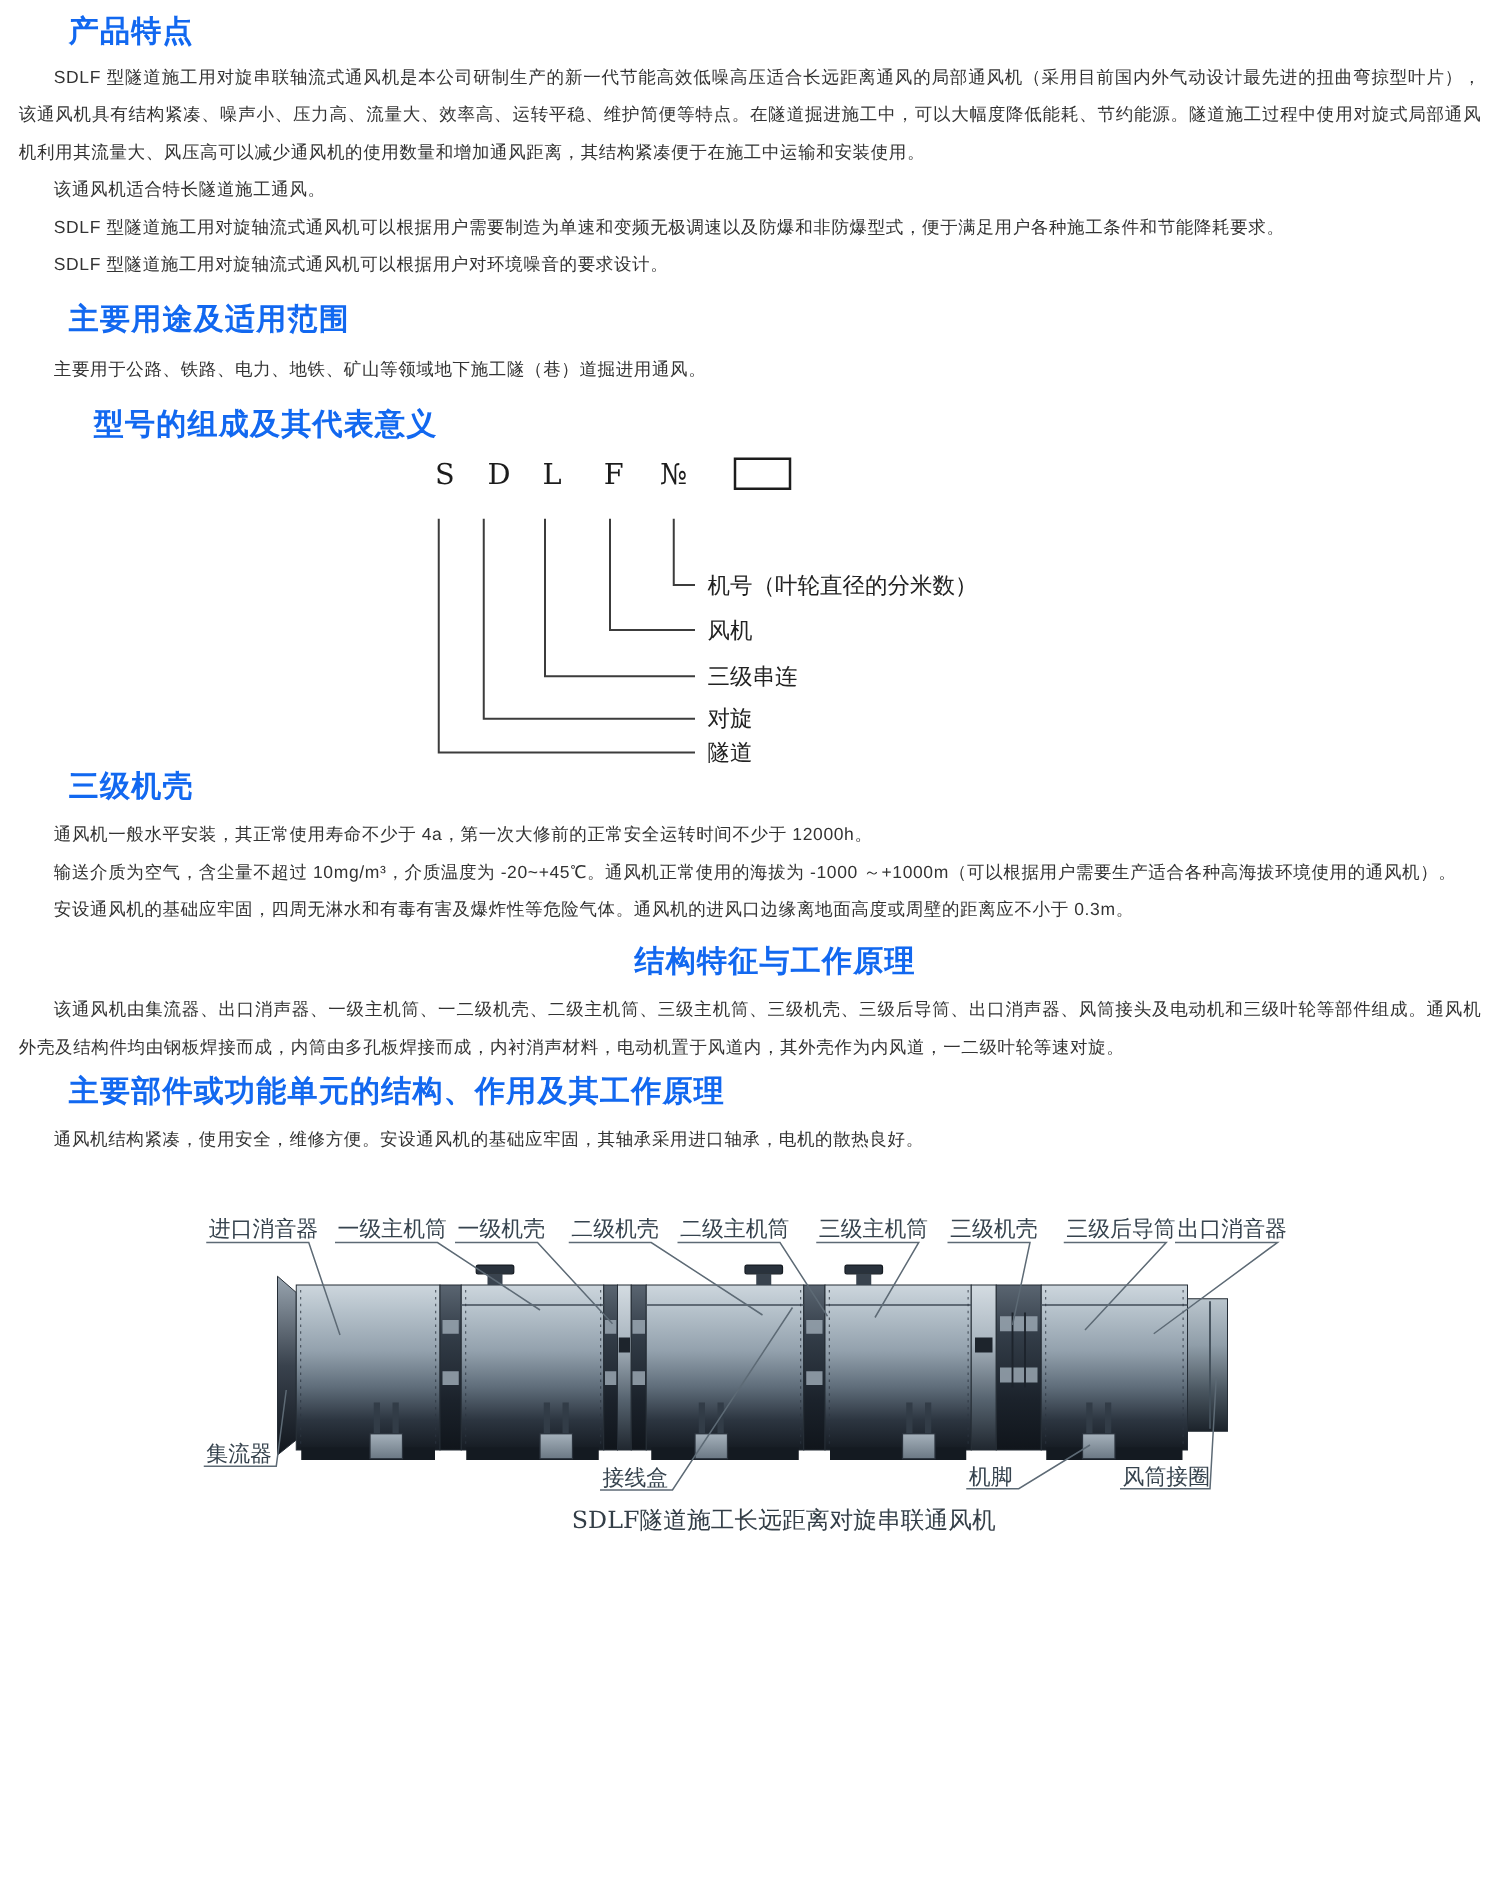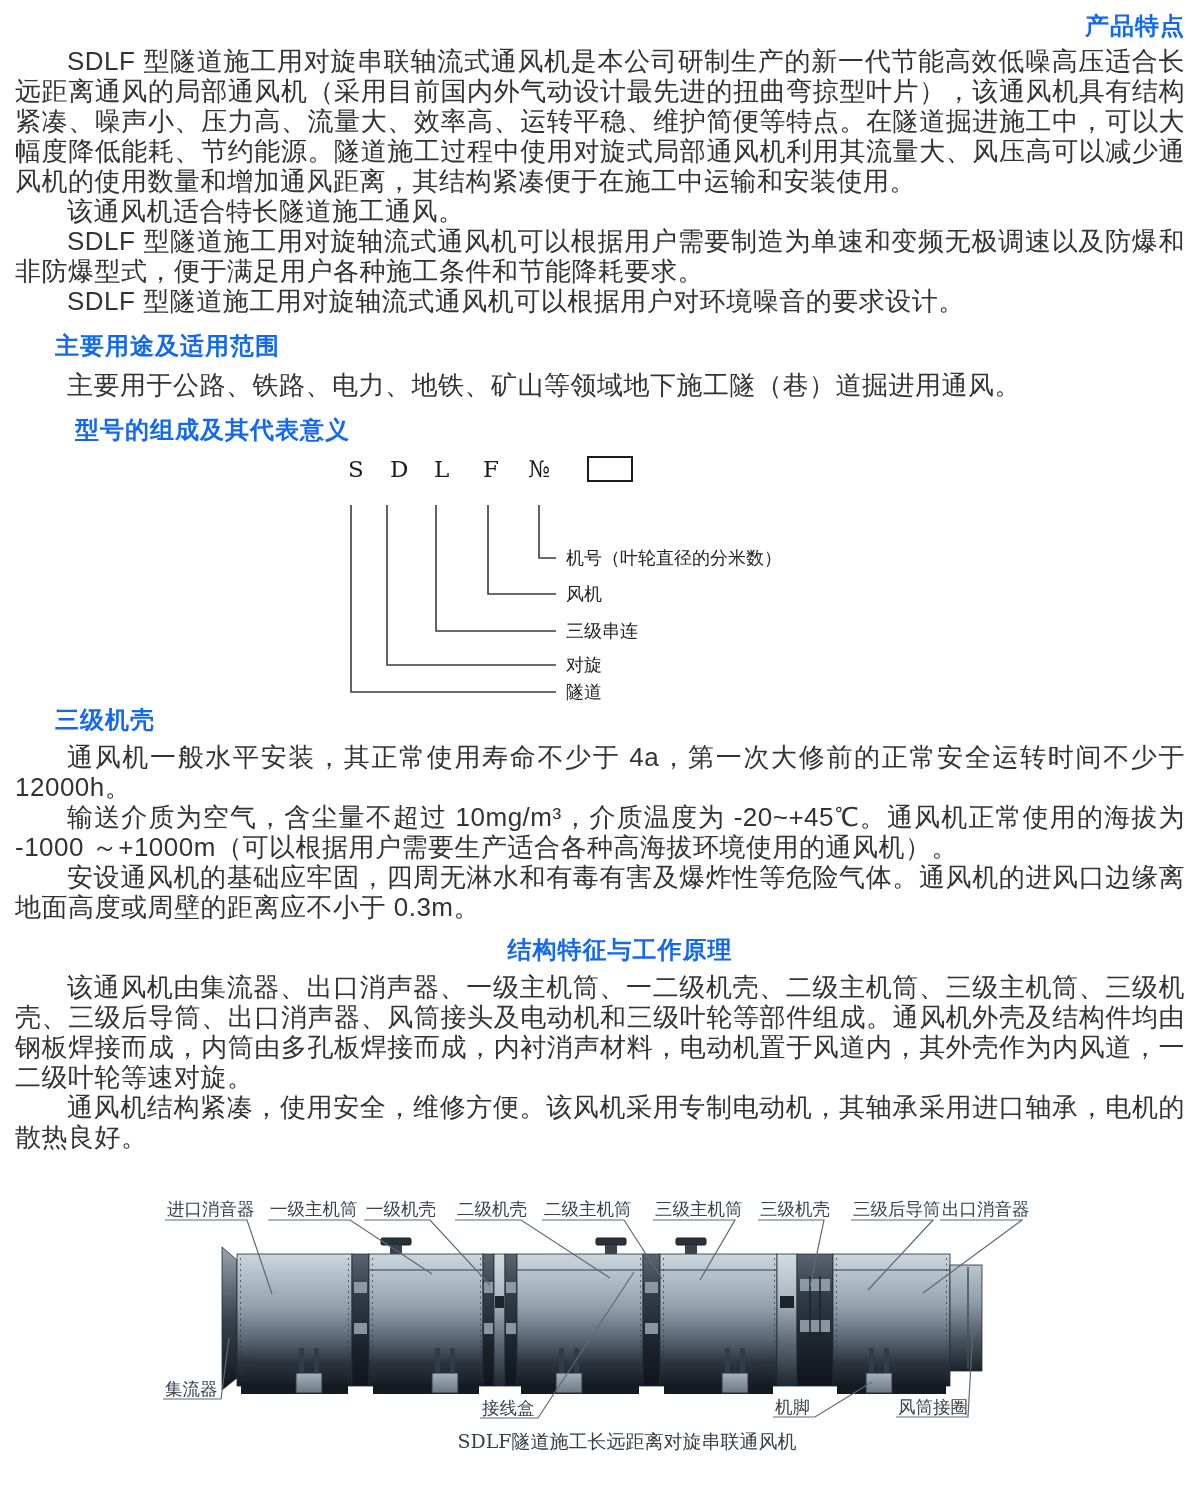--- a/index.html
+++ b/index.html
@@ -1,24 +1,24 @@
 <!DOCTYPE html>
 <html><head>
 <meta charset="utf-8">
 <style>
   html,body{margin:0;padding:0;background:#ffffff;}
   body{width:1200px;font-family:"Liberation Sans",sans-serif;color:#333333;}
   .page{padding:12px 15px 0 15px;}
   h2{font-size:24px;line-height:28px;color:#1268f0;font-weight:bold;margin:16px 0 10px 40px;letter-spacing:1px;}
-  h2.h-features{margin-top:0;margin-bottom:6px;text-align:right;}
+  h2.h-features{margin-top:0;margin-bottom:6px;}
   h2.h-model{margin:18px 0 0 60px;font-family:Liberation Mono, monospace;}
   h2.h-basic{margin:2px 0 8px 40px;}
   h2.h-structure{margin:14px 0 8px 40px;text-align:center;}
   h2.h-components{margin:8px 0 8px 40px;}
-  p.body-text{font-size:26px;line-height:30px;margin:0;text-indent:2em;text-align:justify;letter-spacing:0.5px;}
+  p.body-text{font-size:14px;line-height:30px;margin:0;text-indent:2em;text-align:justify;letter-spacing:0.5px;}
   svg{display:block;}
   .diagram-label{font-family:"DejaVu Serif","Liberation Serif",serif;}
 </style>
 </head>
 <body>
 
 <div class="page">
 
   <h2 class="h-features">产品特点</h2>
   <p class="body-text">SDLF 型隧道施工用对旋串联轴流式通风机是本公司研制生产的新一代节能高效低噪高压适合长远距离通风的局部通风机（采用目前国内外气动设计最先进的扭曲弯掠型叶片），该通风机具有结构紧凑、噪声小、压力高、流量大、效率高、运转平稳、维护简便等特点。在隧道掘进施工中，可以大幅度降低能耗、节约能源。隧道施工过程中使用对旋式局部通风机利用其流量大、风压高可以减少通风机的使用数量和增加通风距离，其结构紧凑便于在施工中运输和安装使用。</p>
@@ -57,21 +57,22 @@
   </svg>
 
   <h2 class="h-basic">三级机壳</h2>
   <p class="body-text">通风机一般水平安装，其正常使用寿命不少于 4a，第一次大修前的正常安全运转时间不少于 12000h。</p>
   <p class="body-text">输送介质为空气，含尘量不超过 10mg/m³，介质温度为 -20~+45℃。通风机正常使用的海拔为 -1000 ～+1000m（可以根据用户需要生产适合各种高海拔环境使用的通风机）。</p>
   <p class="body-text">安设通风机的基础应牢固，四周无淋水和有毒有害及爆炸性等危险气体。通风机的进风口边缘离地面高度或周壁的距离应不小于 0.3m。</p>
 
   <h2 class="h-structure">结构特征与工作原理</h2>
   <p class="body-text">该通风机由集流器、出口消声器、一级主机筒、一二级机壳、二级主机筒、三级主机筒、三级机壳、三级后导筒、出口消声器、风筒接头及电动机和三级叶轮等部件组成。通风机外壳及结构件均由钢板焊接而成，内筒由多孔板焊接而成，内衬消声材料，电动机置于风道内，其外壳作为内风道，一二级叶轮等速对旋。</p>
 
-  <p class="body-text">通风机结构紧凑，使用安全，维修方便。该风机采用专制电动机，其轴承采用进口轴承，电机的散热良好。</p>
+  <h2 class="h-components">主要部件或功能单元的结构、作用及其工作原理</h2>
+  <p class="body-text">通风机结构紧凑，使用安全，维修方便。安设通风机的基础应牢固，其轴承采用进口轴承，电机的散热良好。</p>
 
   <svg style="margin-top:30px" width="1170" height="285" viewBox="15 1196 1170 285" xmlns="http://www.w3.org/2000/svg">
     <defs>
       <linearGradient id="gBody" x1="0" y1="0" x2="0" y2="1">
         <stop offset="0%" stop-color="#cdd6dd"></stop>
           <stop offset="15%" stop-color="#b6c2cb"></stop>
         <stop offset="40%" stop-color="#93a1ad"></stop>
           <stop offset="62%" stop-color="#5f6d7a"></stop>
         <stop offset="82%" stop-color="#2c3540"></stop>
           <stop offset="100%" stop-color="#151b22"></stop>

